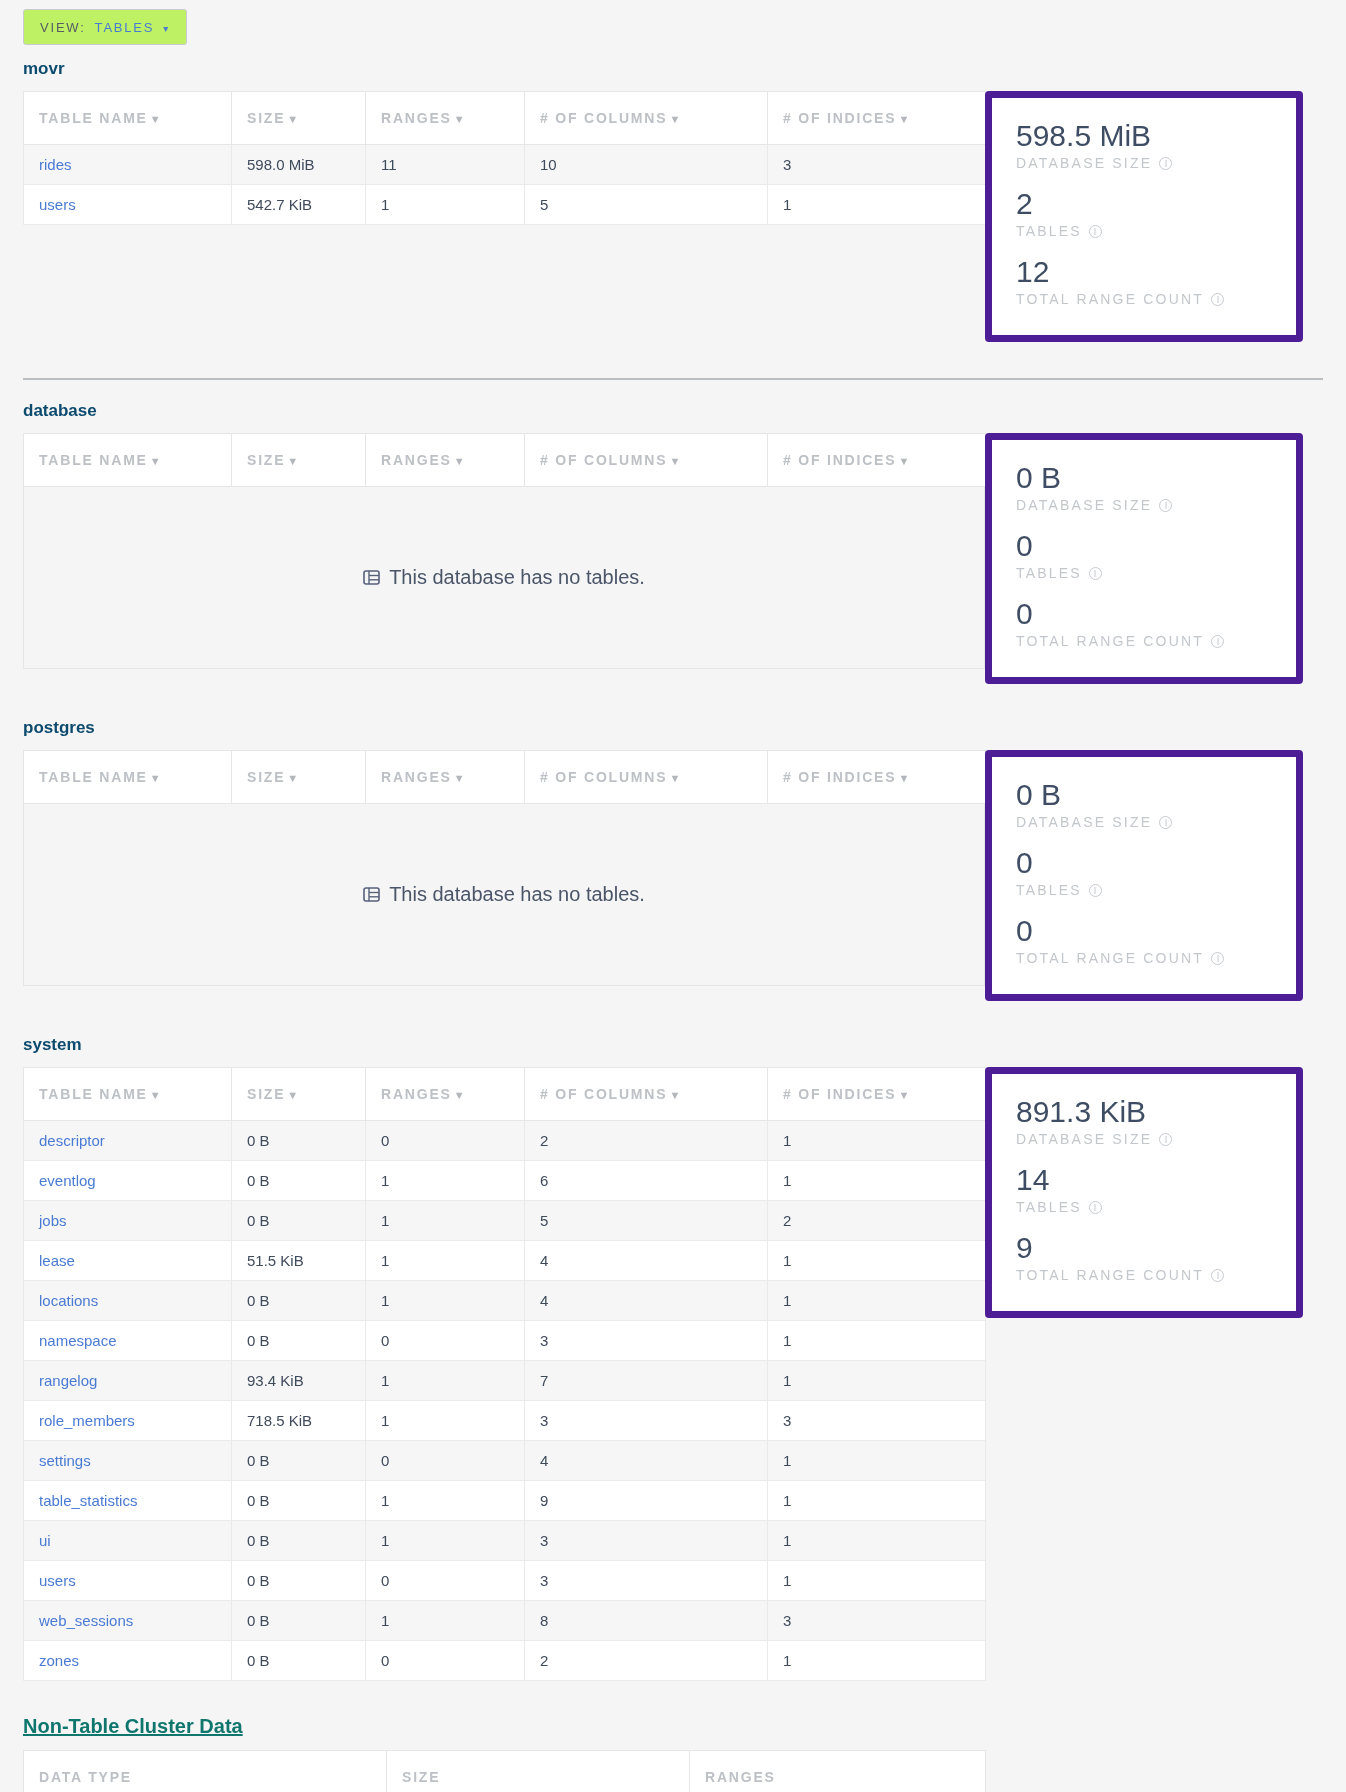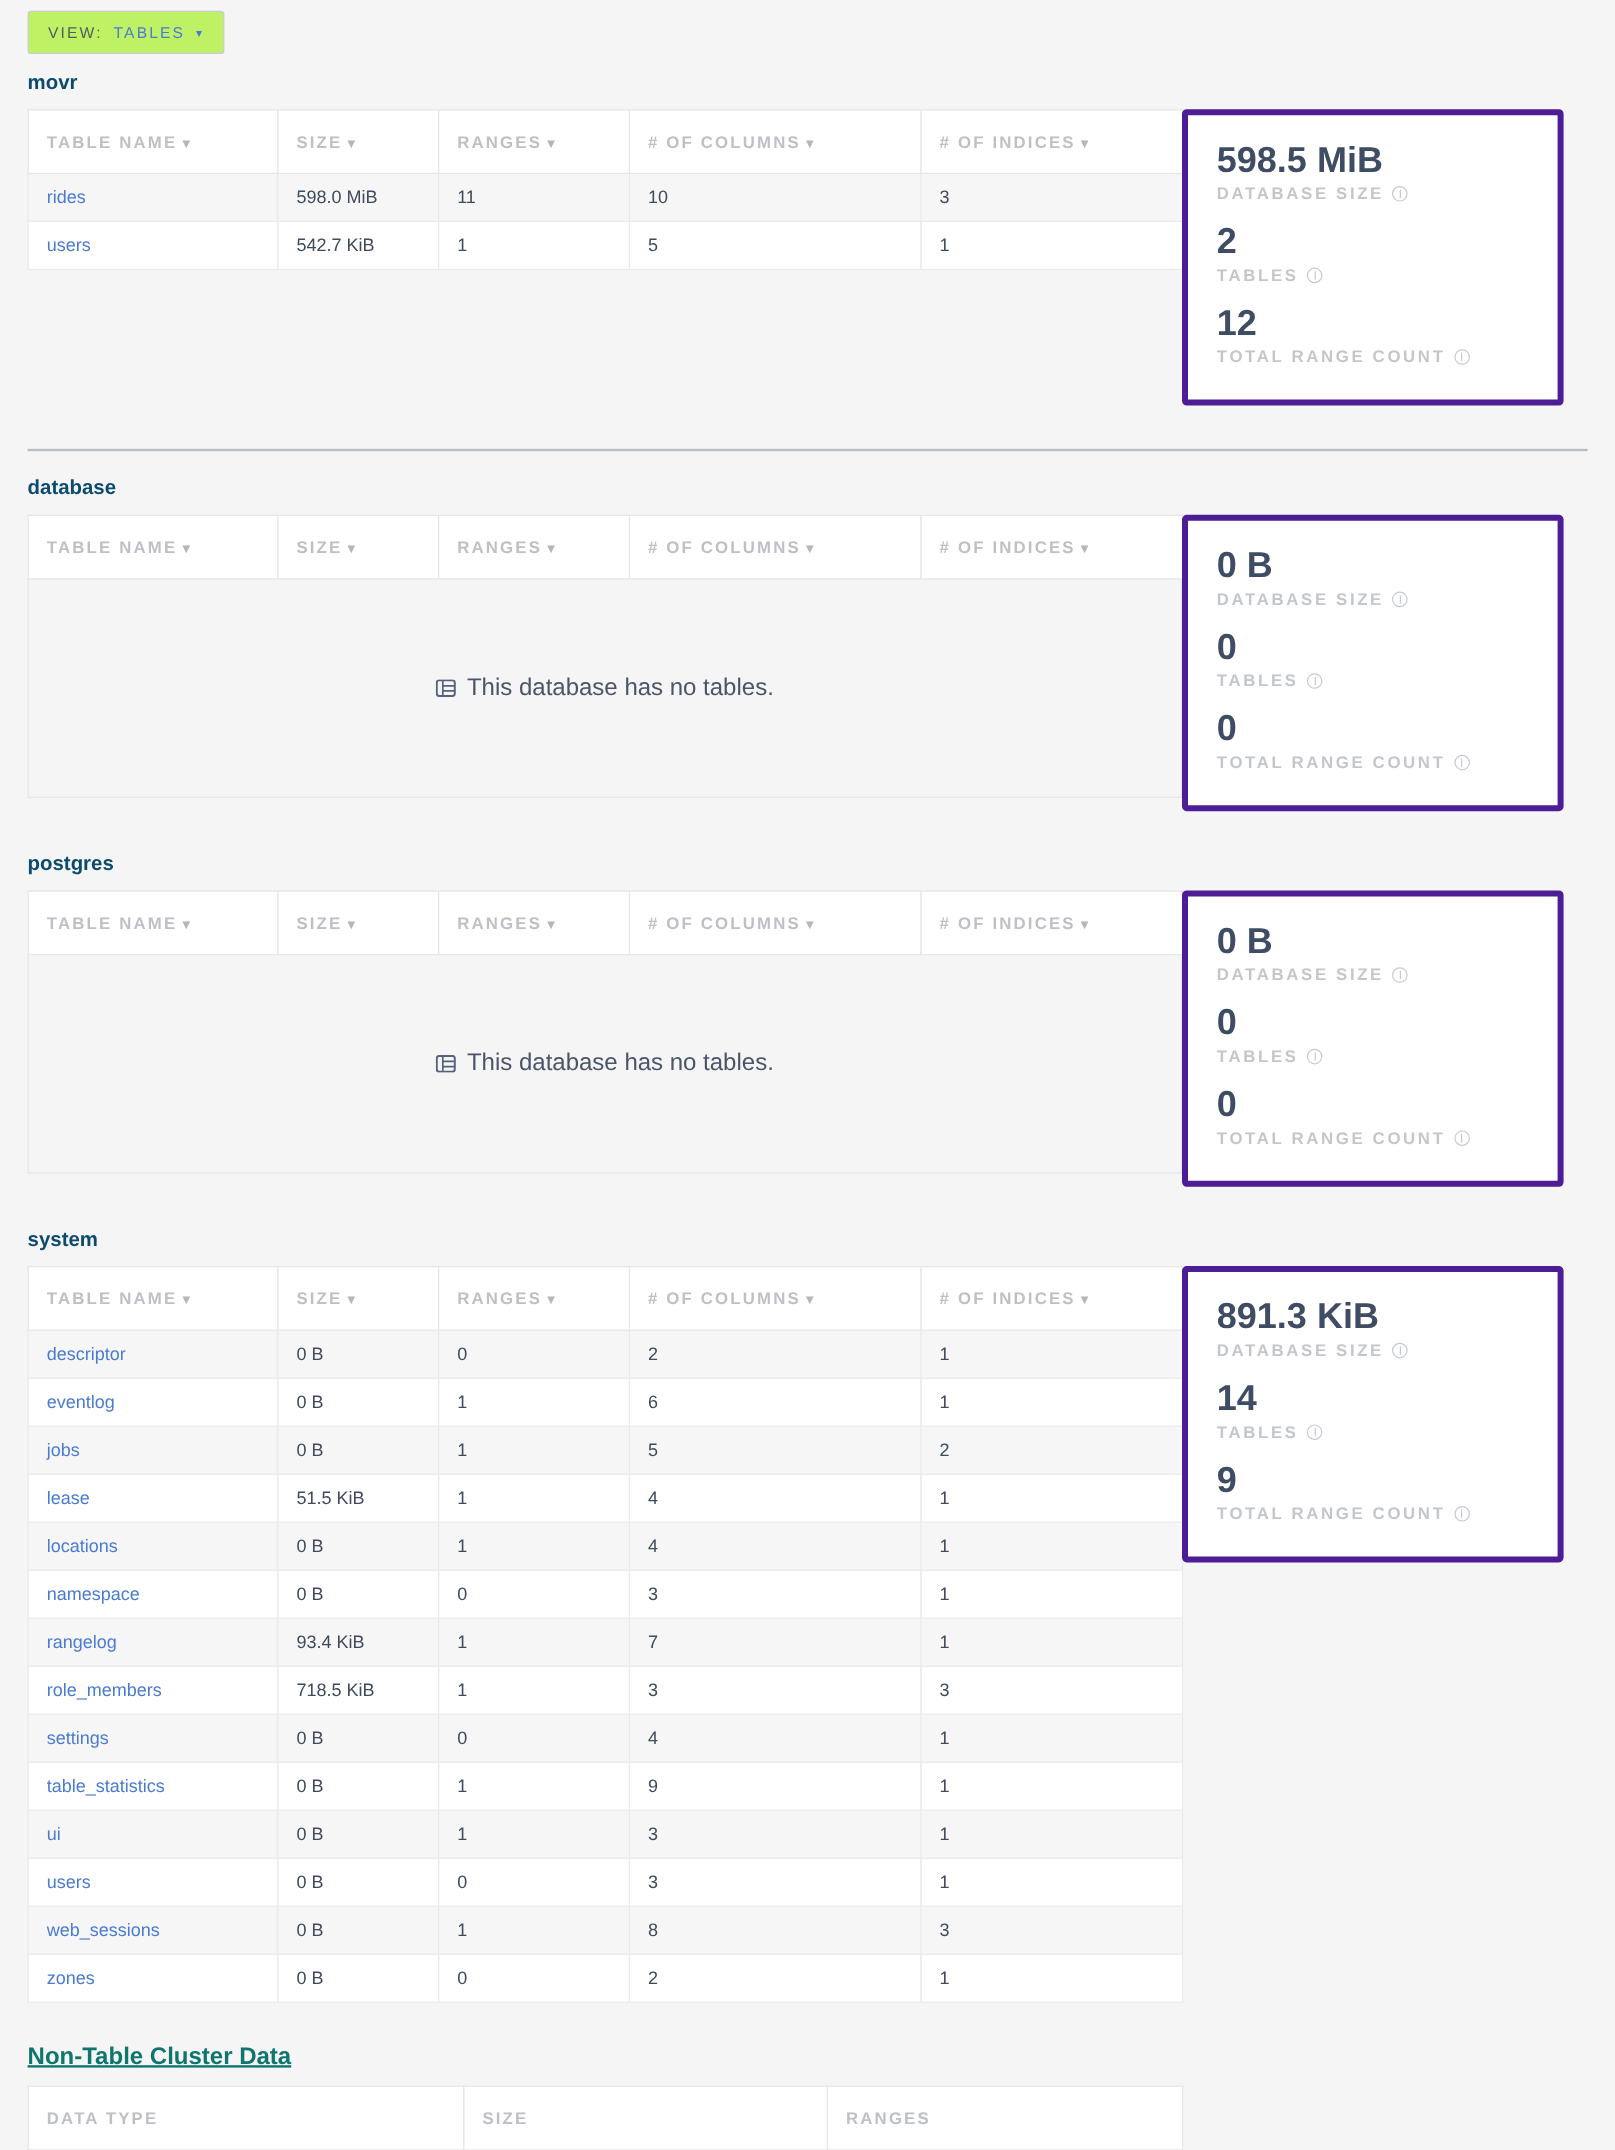--- a/index.html
+++ b/index.html
@@ -46,23 +46,22 @@
     width:962px; height:182px; box-sizing:border-box;
     border:1px solid #e5e6e8; border-top:none;
     display:flex; align-items:center; justify-content:center; gap:9px;
     color:#4a5568; font-size:20px;
   }
   .grid-icon { flex:0 0 auto; display:inline-block; }
 
   
   .summary-panel {
     width:318px; min-height:236px; box-sizing:border-box; flex:0 0 auto;
-    background:#fff; border:5px solid #4c1d95; border-radius:4px;
+    background:#fff; border:7px solid #4c1d95; border-radius:4px;
     padding:21px 24px 12px 24px;
-    font-weight:bold;
   }
   .stat { margin-bottom:16px; }
   .stat-value { font-size:30px; color:#3e4d63; line-height:34px; }
   .stat-label {
     display:flex; align-items:center; gap:7px; margin-top:2px;
     font-size:14px; letter-spacing:2.2px; color:#c3c7cc; white-space:nowrap;
   }
   .info-icon {
     display:inline-block; width:13px; height:13px; box-sizing:border-box;
     border:1px solid #c6cacf; border-radius:50%; position:relative; cursor:pointer;

